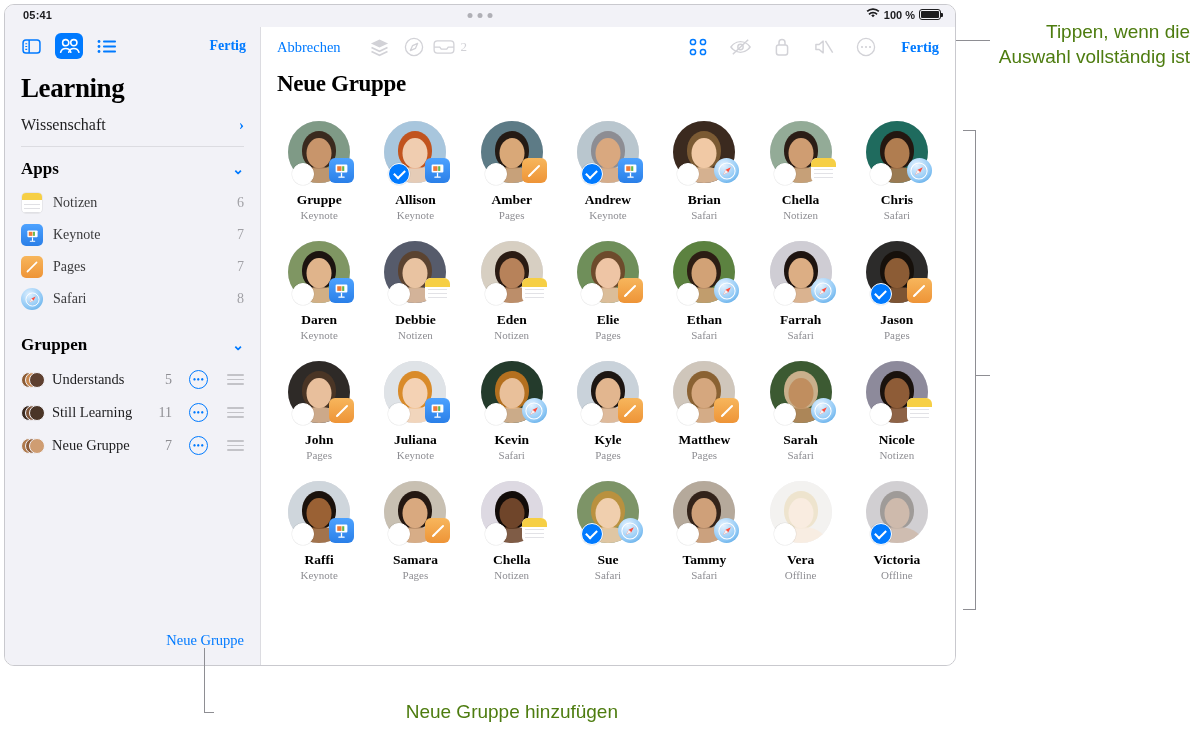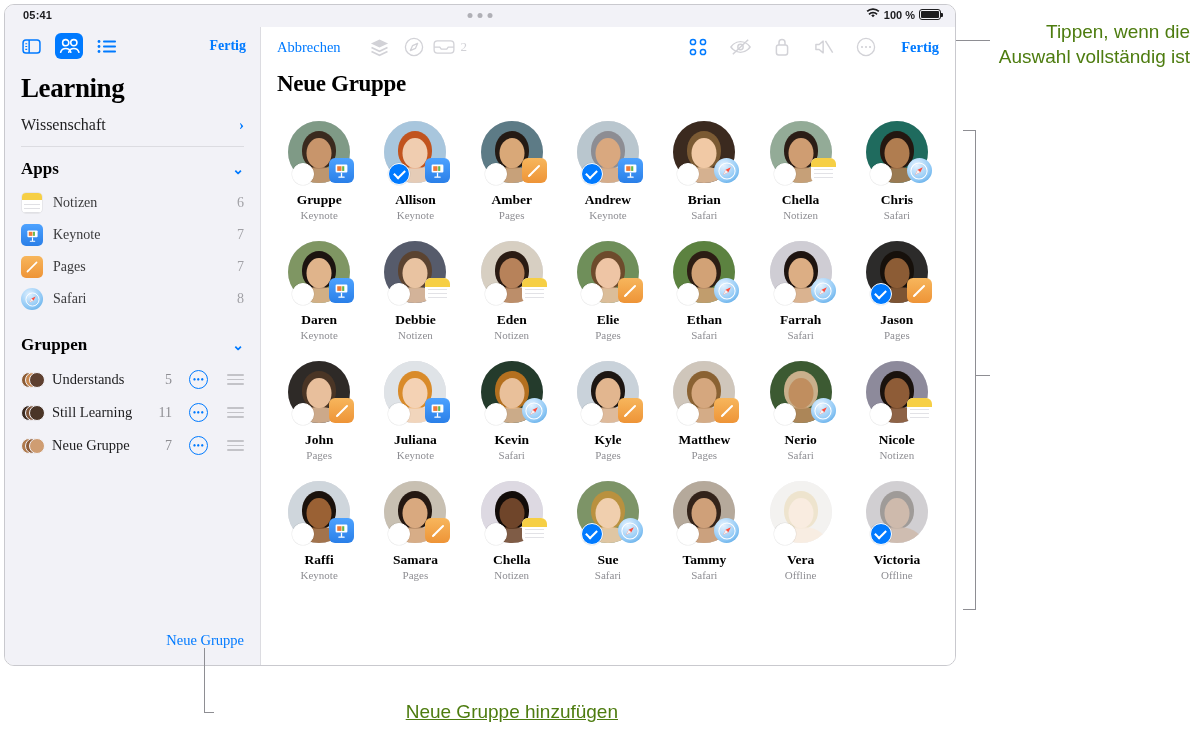--- a/index.html
+++ b/index.html
@@ -865,21 +865,21 @@
                   </div>
                   <span class="sel"></span>
                   <span class="badge safari">
                     <svg width="18" height="18" viewBox="0 0 16 16">
                       <circle cx="8" cy="8" r="7.2" fill="none" stroke="#fff" stroke-width=".9"></circle>
                       <path d="M11.4 4.6L6.8 6.8 4.6 11.4 9.2 9.2z" fill="#ff4d3d"></path>
                       <path d="M6.8 6.8L9.2 9.2 4.6 11.4z" fill="#f2f2f4"></path>
                     </svg>
                   </span>
                 </div>
-                <div class="nm">Nerio</div>
+                <div class="nm">Sarah</div>
                 <div class="app">Safari</div>
               </div>
               <div class="cell">
                 <div class="av-wrap">
                   <div class="av">
                     <div class="face" style="background:#8d8a9b">
                       <div style="position:absolute;left:50%;top:46%;transform:translate(-50%,-50%);width:34px;height:38px;border-radius:50% 50% 46% 46%;background:#1a120d"></div>
                       <div style="position:absolute;left:50%;top:52%;transform:translate(-50%,-50%);width:25px;height:30px;border-radius:50% 50% 48% 48%;background:#8e5c37"></div>
                       <div style="position:absolute;left:50%;bottom:-6px;transform:translateX(-50%);width:46px;height:22px;border-radius:50% 50% 0 0;background:#8e5c37;opacity:.85"></div>
                     </div>
@@ -1034,15 +1034,15 @@
   </div>
 
   <div class="lead" style="left:956px; top:40px; width:34px; height:1px;"></div>
   <div class="anno" style="left:990px; top:19px; width:200px;">Tippen, wenn die Auswahl vollständig ist</div>
 
   <div class="brkt" style="left:963px; top:130px; width:13px; height:480px;"></div>
   <div class="lead" style="left:976px; top:375px; width:14px; height:1px;"></div>
 
   <div class="lead" style="left:204px; top:648px; width:1px; height:64px;"></div>
   <div class="lead" style="left:204px; top:712px; width:10px; height:1px;"></div>
-  <div class="anno" style="left:218px; top:699px; width:400px;text-decoration:underline;">Neue Gruppe hinzufügen</div>
+  <div class="anno" style="left:218px; top:699px; width:400px;">Neue Gruppe hinzufügen</div>
 
 </div>
 
 </body></html>

